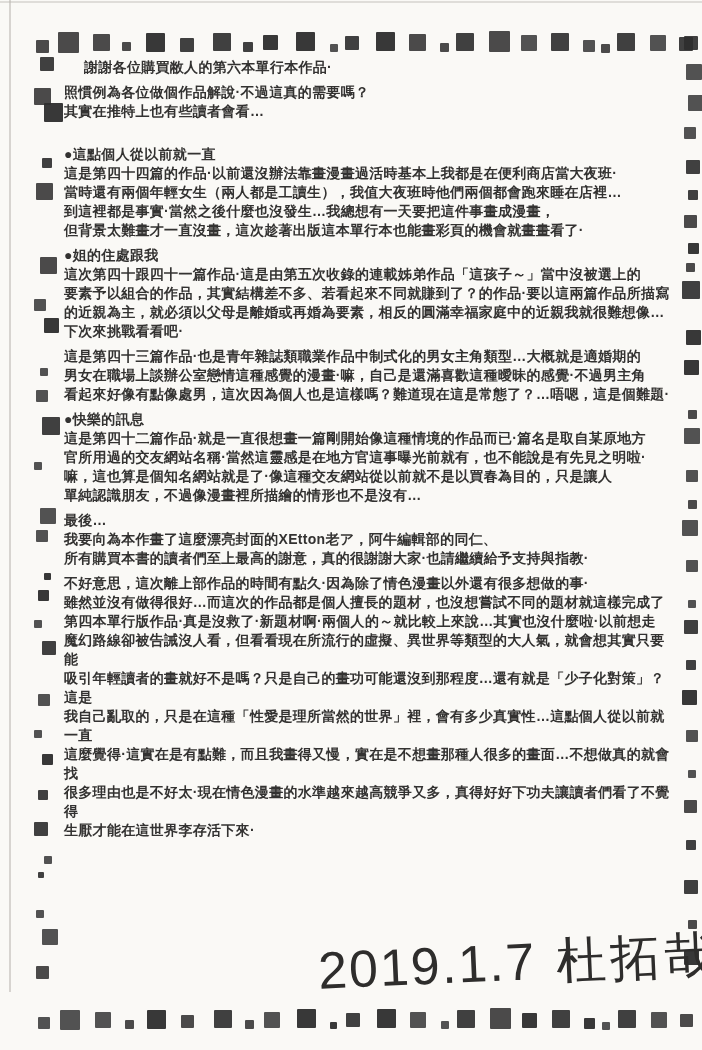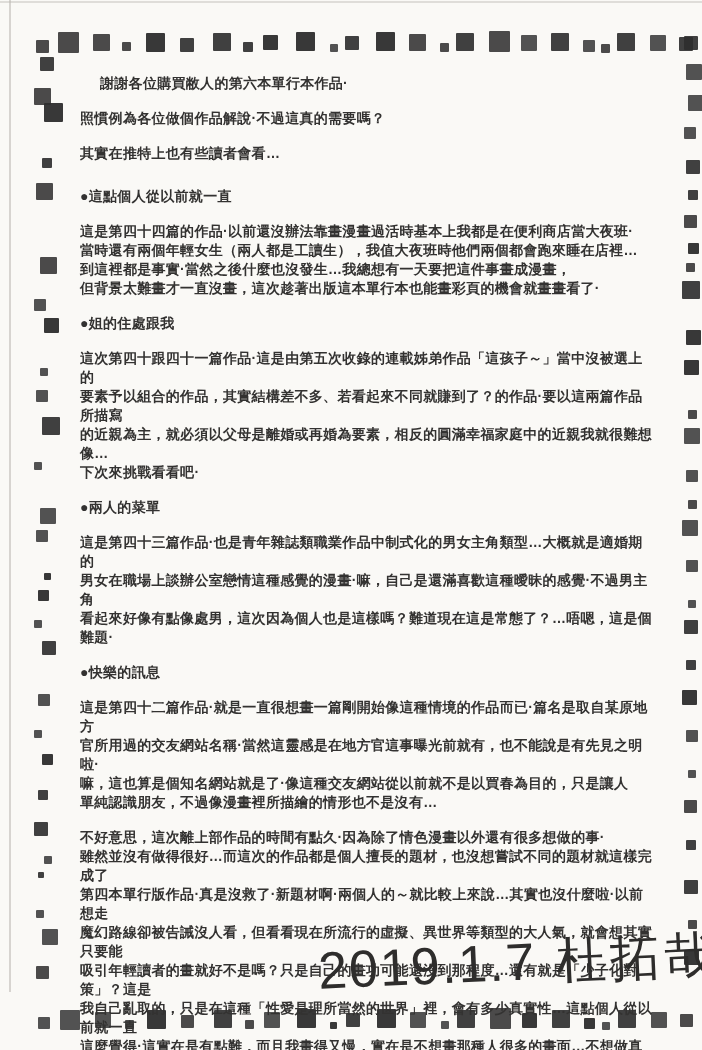--- a/index.html
+++ b/index.html
@@ -40,21 +40,21 @@
     position: absolute;
     left: 64px;
     top: 58px;
     width: 606px;
     color: #333231;
     font-size: 14px;
     line-height: 19px;
     font-weight: 700;
     letter-spacing: 0.3px;
   }
-  .content p { margin: 16px; }
+  .content p { margin: 0; }
   .intro-first { text-indent: 20px; margin-bottom: 6px !important; }
   .sec { margin-top: 6px; }
   .sec-first { margin-top: 24px; }
   .sec-title { }
   .sec-body { white-space: pre-line; }
   
   .signature {
     position: absolute;
     left: 318px;
     top: 930px;
@@ -209,50 +209,49 @@
   <section class="sec">
     <p class="sec-title">●姐的住處跟我</p>
     <p class="sec-body">這次第四十跟四十一篇作品·這是由第五次收錄的連載姊弟作品「這孩子～」當中沒被選上的
 要素予以組合的作品，其實結構差不多、若看起來不同就賺到了？的作品·要以這兩篇作品所描寫
 的近親為主，就必須以父母是離婚或再婚為要素，相反的圓滿幸福家庭中的近親我就很難想像…
 下次來挑戰看看吧·</p>
   </section>
 
 
   <section class="sec">
-    <p class="sec-title">●兩人的菜單</p>
     <p class="sec-body">這是第四十三篇作品·也是青年雜誌類職業作品中制式化的男女主角類型…大概就是適婚期的
 男女在職場上談辦公室戀情這種感覺的漫畫·嘛，自己是還滿喜歡這種曖昧的感覺·不過男主角
 看起來好像有點像處男，這次因為個人也是這樣嗎？難道現在這是常態了？…唔嗯，這是個難題·</p>
   </section>
 
   <section class="sec">
     <p class="sec-title">●快樂的訊息</p>
     <p class="sec-body">這是第四十二篇作品·就是一直很想畫一篇剛開始像這種情境的作品而已·篇名是取自某原地方
 官所用過的交友網站名稱·當然這靈感是在地方官這事曝光前就有，也不能說是有先見之明啦·
 嘛，這也算是個知名網站就是了·像這種交友網站從以前就不是以買春為目的，只是讓人
 單純認識朋友，不過像漫畫裡所描繪的情形也不是沒有…</p>
+  </section>
+
+  <section class="sec">
+    <p class="sec-title">最後…</p>
+    <p class="sec-body">我要向為本作畫了這麼漂亮封面的XEtton老ア，阿牛編輯部的同仁、
+所有購買本書的讀者們至上最高的謝意，真的很謝謝大家·也請繼續給予支持與指教·</p>
   </section>
 
   <section class="sec">
     <p class="sec-body">不好意思，這次離上部作品的時間有點久·因為除了情色漫畫以外還有很多想做的事·
 雖然並沒有做得很好…而這次的作品都是個人擅長的題材，也沒想嘗試不同的題材就這樣完成了
 第四本單行版作品·真是沒救了·新題材啊·兩個人的～就比較上來說…其實也沒什麼啦·以前想走
 魔幻路線卻被告誡沒人看，但看看現在所流行的虛擬、異世界等類型的大人氣，就會想其實只要能
 吸引年輕讀者的畫就好不是嗎？只是自己的畫功可能還沒到那程度…還有就是「少子化對策」？這是
 我自己亂取的，只是在這種「性愛是理所當然的世界」裡，會有多少真實性…這點個人從以前就一直
 這麼覺得·這實在是有點難，而且我畫得又慢，實在是不想畫那種人很多的畫面…不想做真的就會找
 很多理由也是不好太·現在情色漫畫的水準越來越高競爭又多，真得好好下功夫讓讀者們看了不覺得
 生厭才能在這世界李存活下來·</p>
   </section>
 
-  <section class="sec">
-    <p class="sec-title">最後…</p>
-    <p class="sec-body">我要向為本作畫了這麼漂亮封面的XEtton老ア，阿牛編輯部的同仁、
-所有購買本書的讀者們至上最高的謝意，真的很謝謝大家·也請繼續給予支持與指教·</p>
-  </section>
-
 </div>
 
 <div class="signature">
   <span class="sig-date">2019.1.7</span>
   <span class="sig-name">杜拓哉</span>
 </div>
 
 </body></html>

